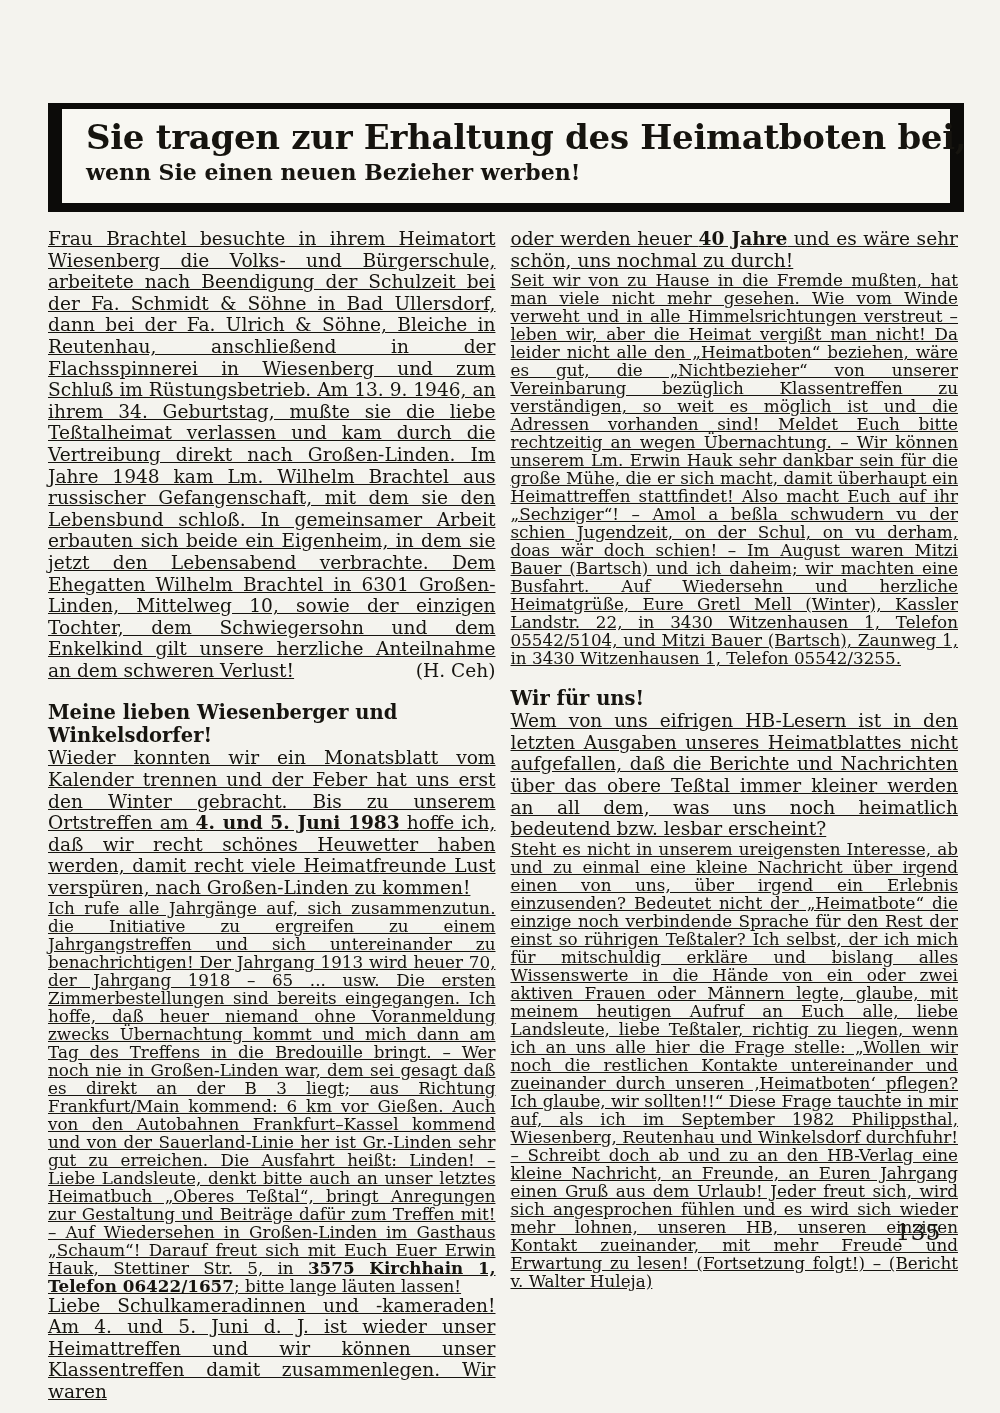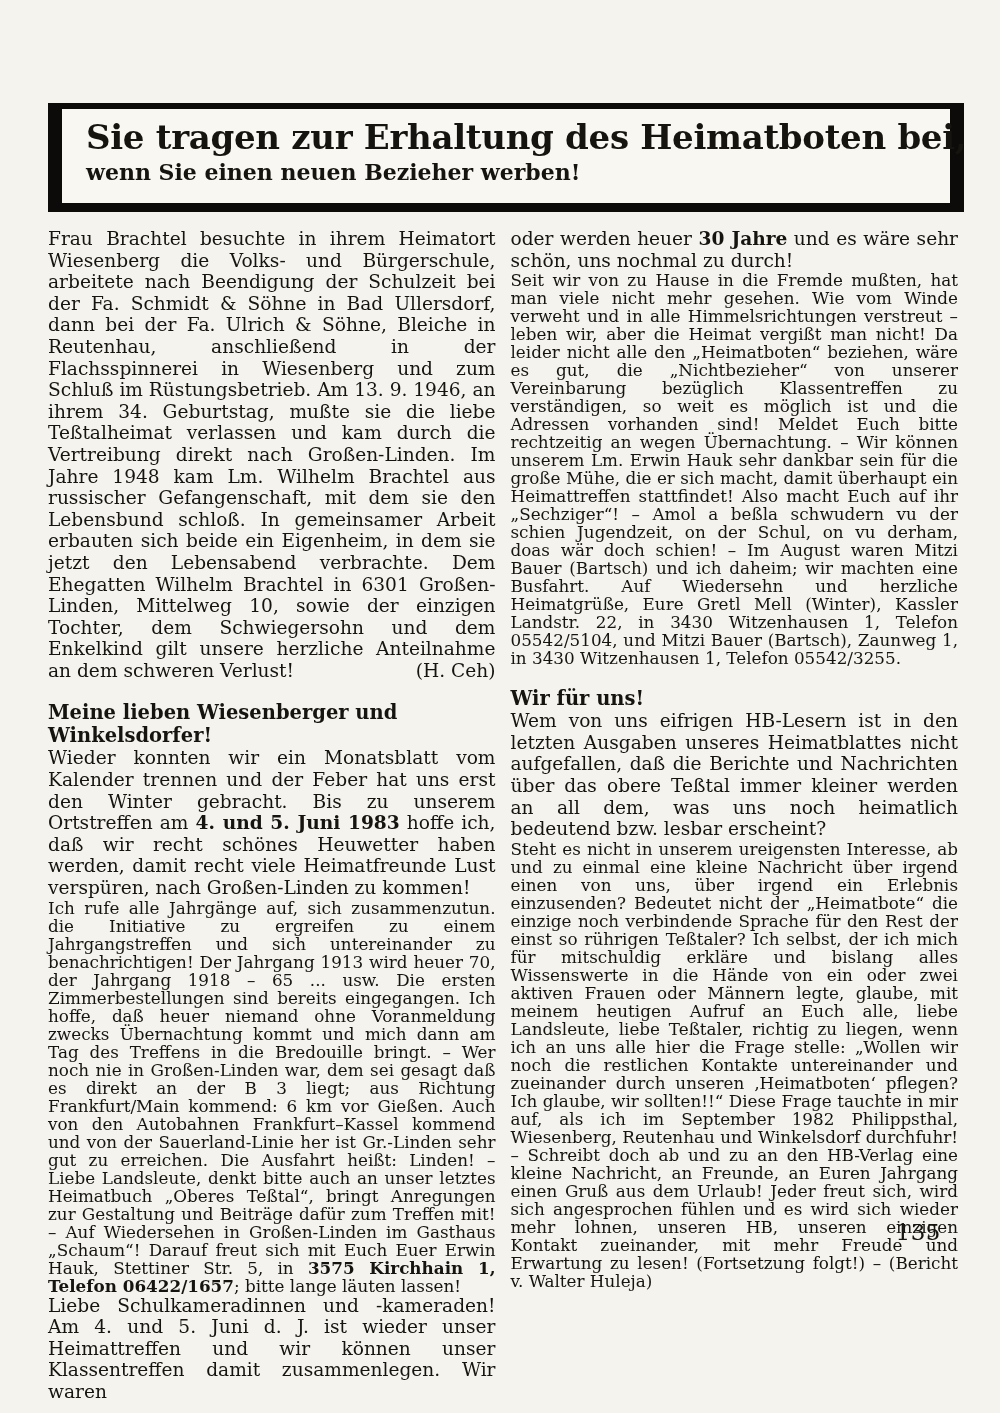--- a/index.html
+++ b/index.html
@@ -46,20 +46,21 @@
     gap: 15px;
   }
   .col { flex: 1 1 0; min-width: 0; }
 
   p, h3 { margin: 0; }
   .para {
     font-size: 18.6px;
     line-height: 21.6px;
     text-align: justify;
     hyphens: auto;
+    text-decoration: underline;
     -webkit-hyphens: auto;
   }
   .para.small {
     font-size: 16.8px;
     line-height: 18px;
   }
   .heading {
     font-size: 19.5px;
     font-weight: bold;
     line-height: 23px;
@@ -96,21 +97,21 @@
 
       <p class="para"><span>Wieder konnten wir ein Monatsblatt vom Kalender trennen und der Feber hat uns erst den Winter gebracht. Bis zu unserem Ortstreffen am </span><b>4. und 5. Juni 1983</b><span> hoffe ich, daß wir recht schönes Heuwetter haben werden, damit recht viele Heimatfreunde Lust verspüren, nach Großen-Linden zu kommen!</span></p>
 
       <p class="para small"><span>Ich rufe alle Jahrgänge auf, sich zusammenzutun. die Initiative zu ergreifen zu einem Jahrgangstreffen und sich untereinander zu benachrichtigen! Der Jahrgang 1913 wird heuer 70, der Jahrgang 1918 – 65 ... usw. Die ersten Zimmerbestellungen sind bereits eingegangen. Ich hoffe, daß heuer niemand ohne Voranmeldung zwecks Übernachtung kommt und mich dann am Tag des Treffens in die Bredouille bringt. – Wer noch nie in Großen-Linden war, dem sei gesagt daß es direkt an der B 3 liegt; aus Richtung Frankfurt/Main kommend: 6 km vor Gießen. Auch von den Autobahnen Frankfurt–Kassel kommend und von der Sauerland-Linie her ist Gr.-Linden sehr gut zu erreichen. Die Ausfahrt heißt: Linden! – Liebe Landsleute, denkt bitte auch an unser letztes Heimatbuch „Oberes Teßtal“, bringt Anregungen zur Gestaltung und Beiträge dafür zum Treffen mit! – Auf Wiedersehen in Großen-Linden im Gasthaus „Schaum“! Darauf freut sich mit Euch Euer Erwin Hauk, Stettiner Str. 5, in </span><b>3575 Kirchhain 1, Telefon 06422/1657</b><span>; bitte lange läuten lassen!</span></p>
 
 
       <p class="para">Liebe Schulkameradinnen und -kameraden! Am 4. und 5. Juni d. J. ist wieder unser Heimattreffen und wir können unser Klassentreffen damit zusammenlegen. Wir waren</p>
     </div>
 
     <div class="col">
-      <p class="para"><span>oder werden heuer </span><b>30 Jahre</b><span> und es wäre sehr schön, uns nochmal zu durch!</span></p>
+      <p class="para"><span>oder werden heuer </span><b>40 Jahre</b><span> und es wäre sehr schön, uns nochmal zu durch!</span></p>
 
       <p class="para small">Seit wir von zu Hause in die Fremde mußten, hat man viele nicht mehr gesehen. Wie vom Winde verweht und in alle Himmelsrichtungen verstreut – leben wir, aber die Heimat vergißt man nicht! Da leider nicht alle den „Heimatboten“ beziehen, wäre es gut, die „Nichtbezieher“ von unserer Vereinbarung bezüglich Klassentreffen zu verständigen, so weit es möglich ist und die Adressen vorhanden sind! Meldet Euch bitte rechtzeitig an wegen Übernachtung. – Wir können unserem Lm. Erwin Hauk sehr dankbar sein für die große Mühe, die er sich macht, damit überhaupt ein Heimattreffen stattfindet! Also macht Euch auf ihr „Sechziger“! – Amol a beßla schwudern vu der schien Jugendzeit, on der Schul, on vu derham, doas wär doch schien! – Im August waren Mitzi Bauer (Bartsch) und ich daheim; wir machten eine Busfahrt. Auf Wiedersehn und herzliche Heimatgrüße, Eure Gretl Mell (Winter), Kassler Landstr. 22, in 3430 Witzenhausen 1, Telefon 05542/5104, und Mitzi Bauer (Bartsch), Zaunweg 1, in 3430 Witzenhausen 1, Telefon 05542/3255.</p>
 
       <h3 class="heading mt-lg">Wir für uns!</h3>
 
       <p class="para">Wem von uns eifrigen HB-Lesern ist in den letzten Ausgaben unseres Heimatblattes nicht aufgefallen, daß die Berichte und Nachrichten über das obere Teßtal immer kleiner werden an all dem, was uns noch heimatlich bedeutend bzw. lesbar erscheint?</p>
 
       <p class="para small">Steht es nicht in unserem ureigensten Interesse, ab und zu einmal eine kleine Nachricht über irgend einen von uns, über irgend ein Erlebnis einzusenden? Bedeutet nicht der „Heimatbote“ die einzige noch verbindende Sprache für den Rest der einst so rührigen Teßtaler? Ich selbst, der ich mich für mitschuldig erkläre und bislang alles Wissenswerte in die Hände von ein oder zwei aktiven Frauen oder Männern legte, glaube, mit meinem heutigen Aufruf an Euch alle, liebe Landsleute, liebe Teßtaler, richtig zu liegen, wenn ich an uns alle hier die Frage stelle: „Wollen wir noch die restlichen Kontakte untereinander und zueinander durch unseren ‚Heimatboten‘ pflegen? Ich glaube, wir sollten!!“ Diese Frage tauchte in mir auf, als ich im September 1982 Philippsthal, Wiesenberg, Reutenhau und Winkelsdorf durchfuhr! – Schreibt doch ab und zu an den HB-Verlag eine kleine Nachricht, an Freunde, an Euren Jahrgang einen Gruß aus dem Urlaub! Jeder freut sich, wird sich angesprochen fühlen und es wird sich wieder mehr lohnen, unseren HB, unseren einzigen Kontakt zueinander, mit mehr Freude und Erwartung zu lesen! (Fortsetzung folgt!) – (Bericht v. Walter Huleja)</p>
     </div>
 

